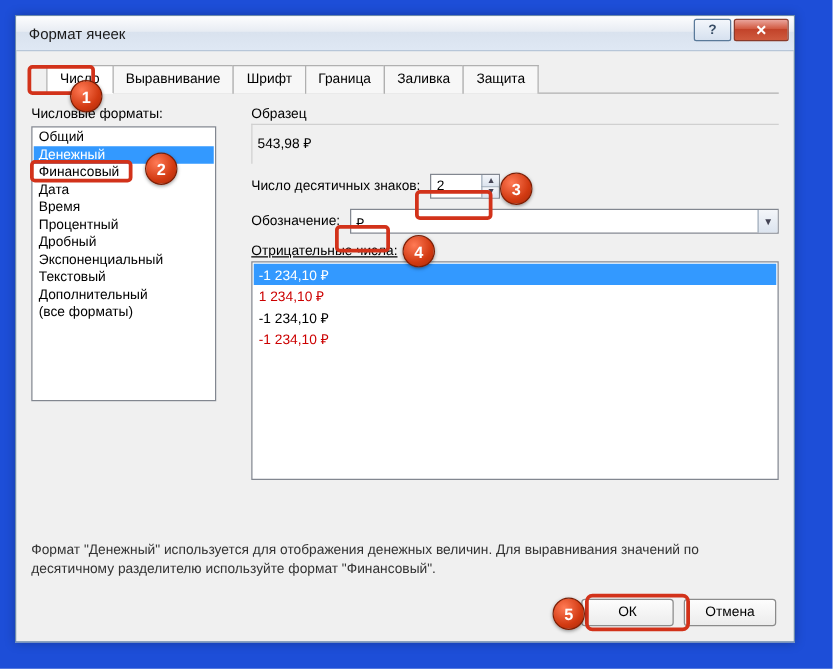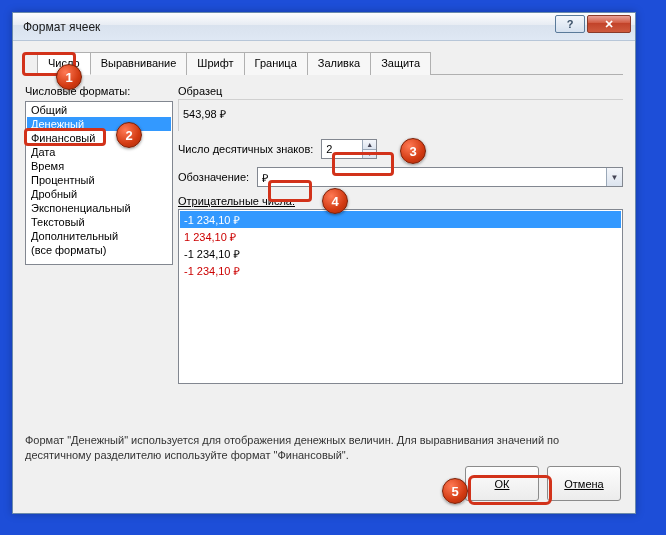--- a/index.html
+++ b/index.html
@@ -29,25 +29,25 @@
   }
   .body { padding: 10px 12px 12px; position: relative; height: calc(100% - 28px); }
   .tabs { display: flex; border-bottom: 1px solid #b0b0b0; margin-bottom: 10px; padding-left: 12px; }
   .tab {
     padding: 4px 10px 5px; background: #f7f7f7; border: 1px solid #b0b0b0;
     border-bottom: none; margin-right: -1px; position: relative; top: 1px;
     cursor: default;
   }
   .tab.active { background: #fff; border-bottom: 1px solid #fff; z-index: 2; }
 
-  .content { display: flex; gap: 5px; }
+  .content { display: flex; gap: 28px; }
   .left { width: 148px; }
   .label { margin-bottom: 4px; display: block; }
   .catlist {
-    width: 148px; height: 164px; background: #fff; border: 1px solid #828790;
+    width: 148px; height: 220px; background: #fff; border: 1px solid #828790;
     overflow: auto; padding: 1px;
   }
   .catitem { padding: 1px 4px; cursor: default; white-space: nowrap; }
   .catitem.selected { background: #3399ff; color: #fff; }
 
   .right { flex: 1; }
   .group-label { margin-bottom: 2px; }
   .sample-box {
     border-top: 1px solid #d0d0d0; border-left: 1px solid #d0d0d0;
     padding: 6px 4px 10px; margin-bottom: 8px;
@@ -68,23 +68,23 @@
   .neg-list {
     height: 175px; background: #fff; border: 1px solid #828790; padding: 1px; overflow:auto;
   }
   .neg-item { padding: 1px 4px; white-space: nowrap; }
   .neg-item.sel { background: #3399ff; color: #fff; }
   .neg-item.red { color: #c00; }
 
   .desc { position: absolute; left: 12px; bottom: 50px; right: 12px; color: #333; line-height: 1.35; }
   .buttons { position: absolute; right: 14px; bottom: 12px; display: flex; gap: 8px; }
   .btn {
-    min-width: 74px; height: 35px; background: linear-gradient(#fdfdfd,#ececec);
+    min-width: 74px; height: 22px; background: linear-gradient(#fdfdfd,#ececec);
     border: 1px solid #8b8b8b; border-radius: 3px; display:flex; align-items:center; justify-content:center;
-    padding: 0 12px; cursor: default; text-decoration: underline;
+    padding: 0 12px; cursor: default;
   }
 
   
   .marker {
     position: absolute; width: 26px; height: 26px; border-radius: 50%;
     background: radial-gradient(circle at 35% 30%, #ff7a55, #d23a12 60%, #a52a0a);
     border: 1px solid #7a1e05; color: #fff; font-weight: bold; font-size: 13px;
     display:flex; align-items:center; justify-content:center;
     box-shadow: 0 1px 3px rgba(0,0,0,0.4);
     z-index: 50;

